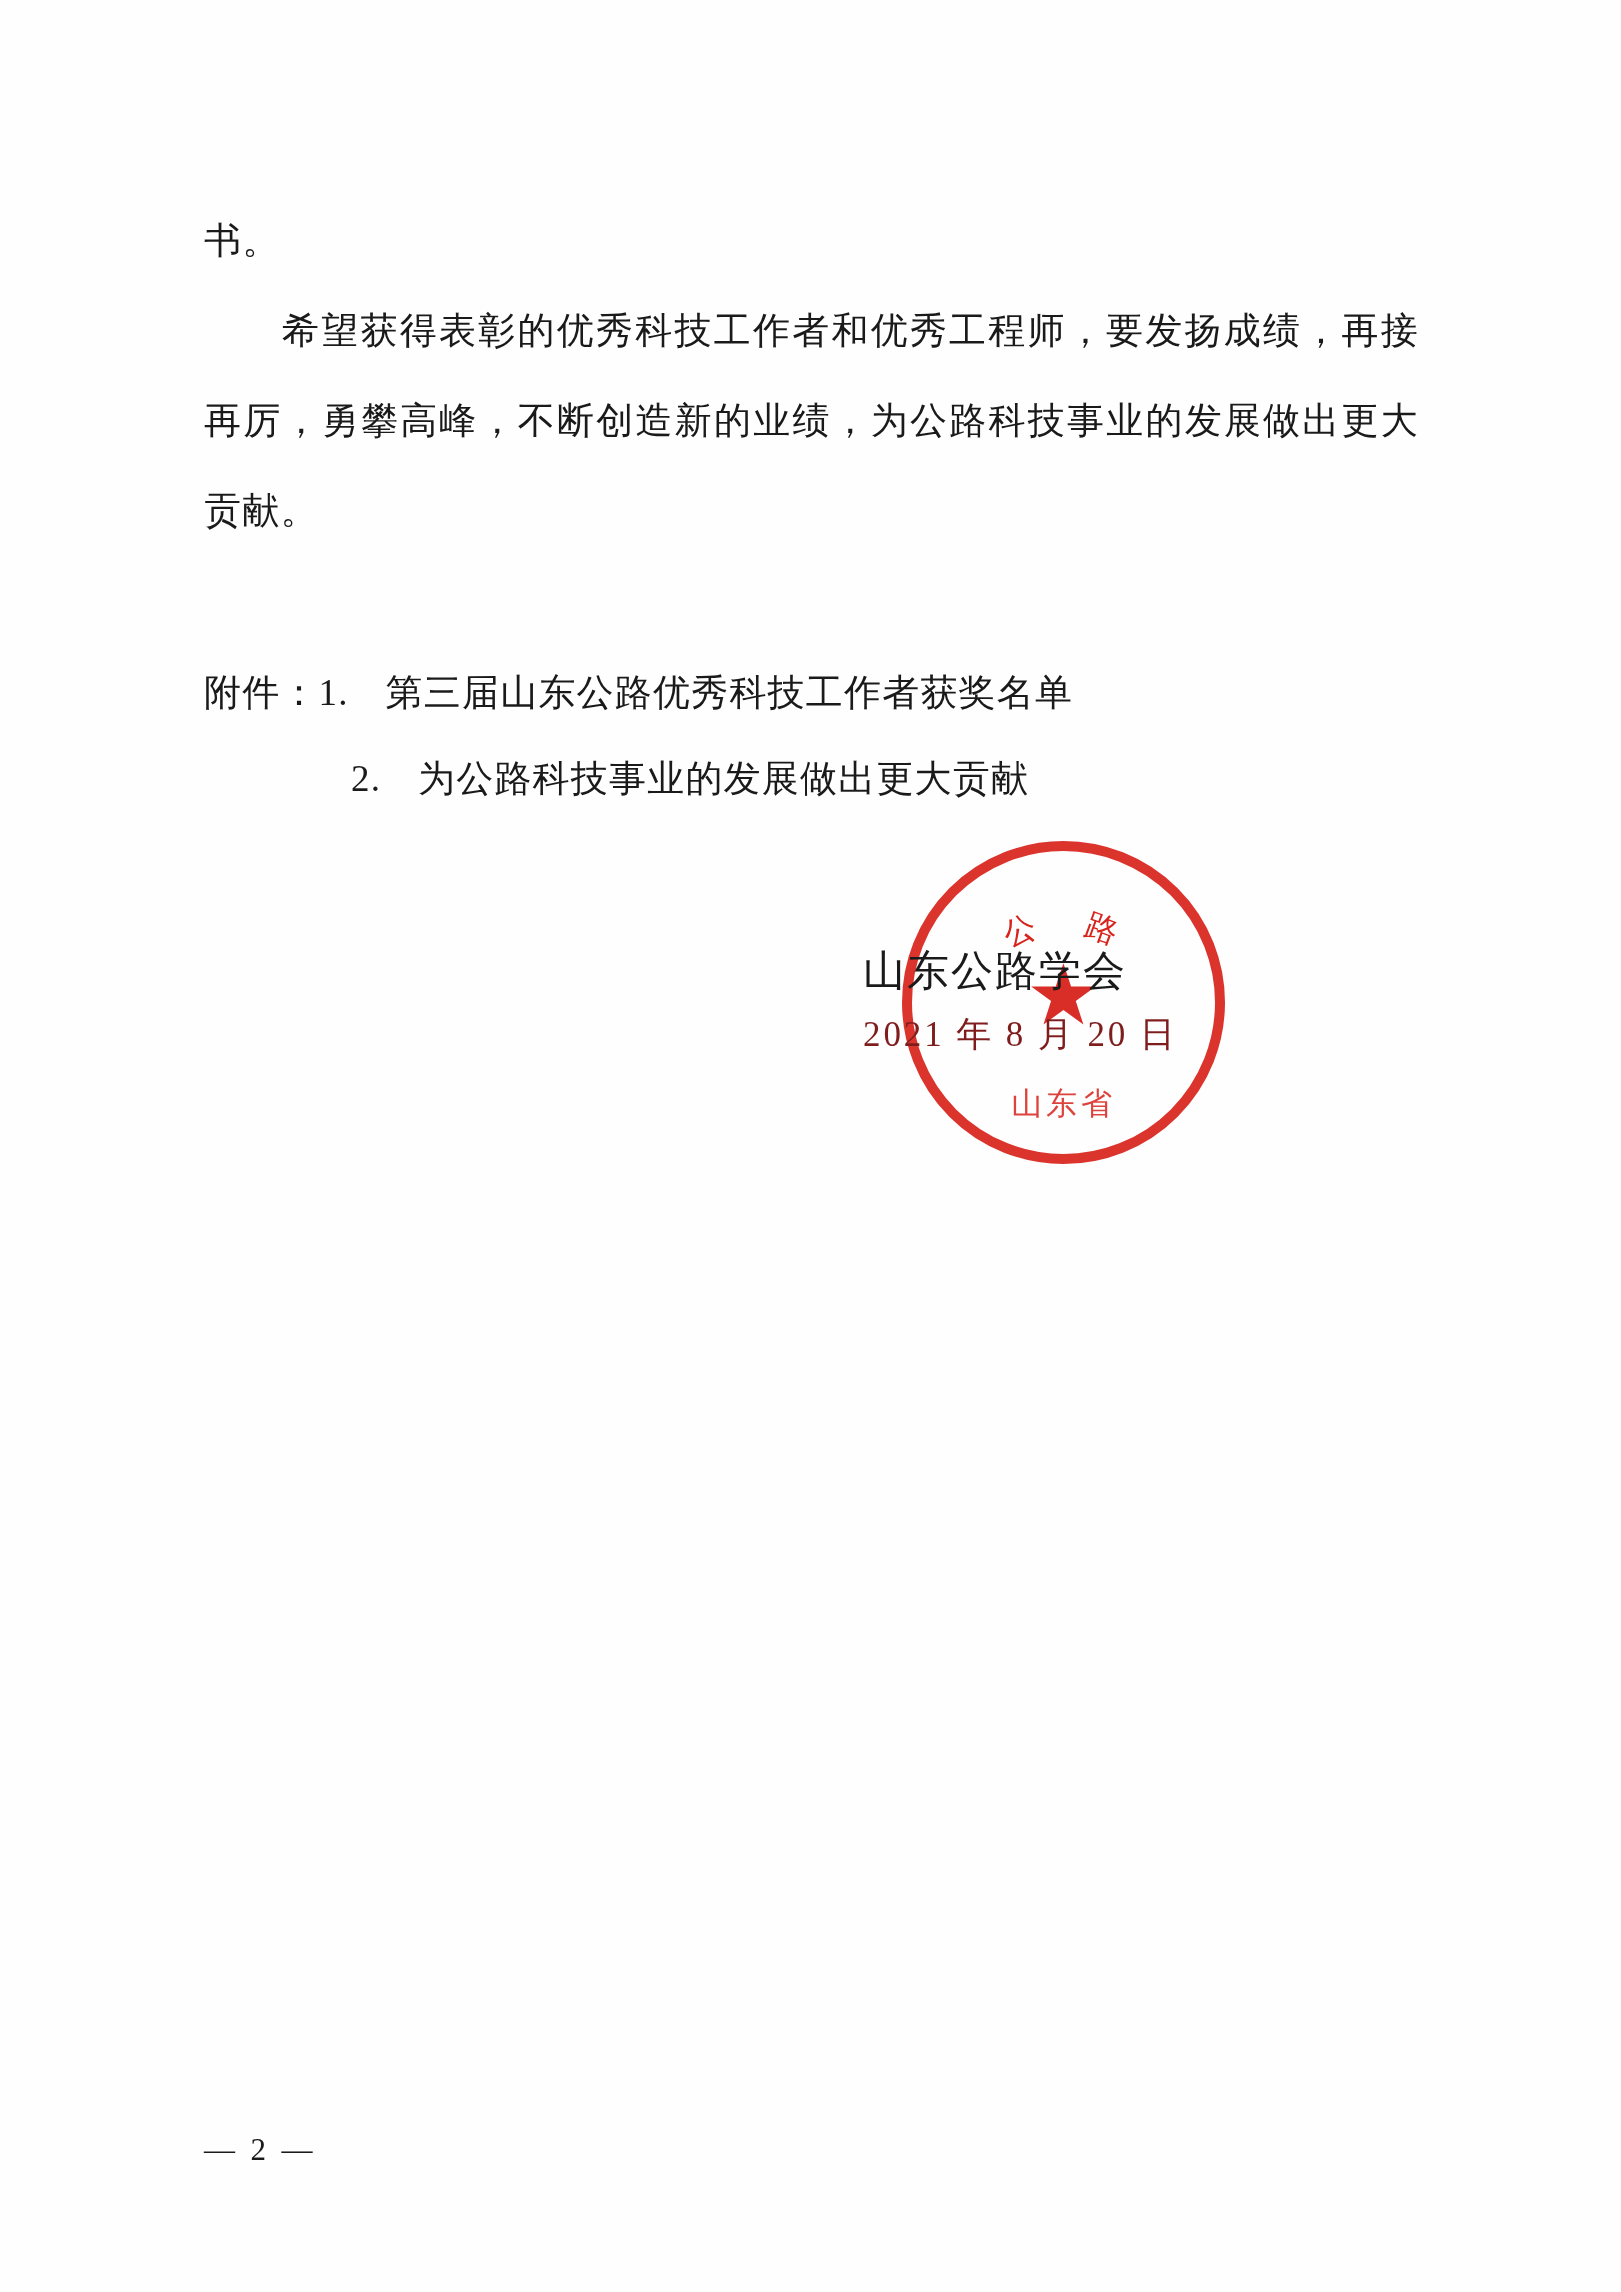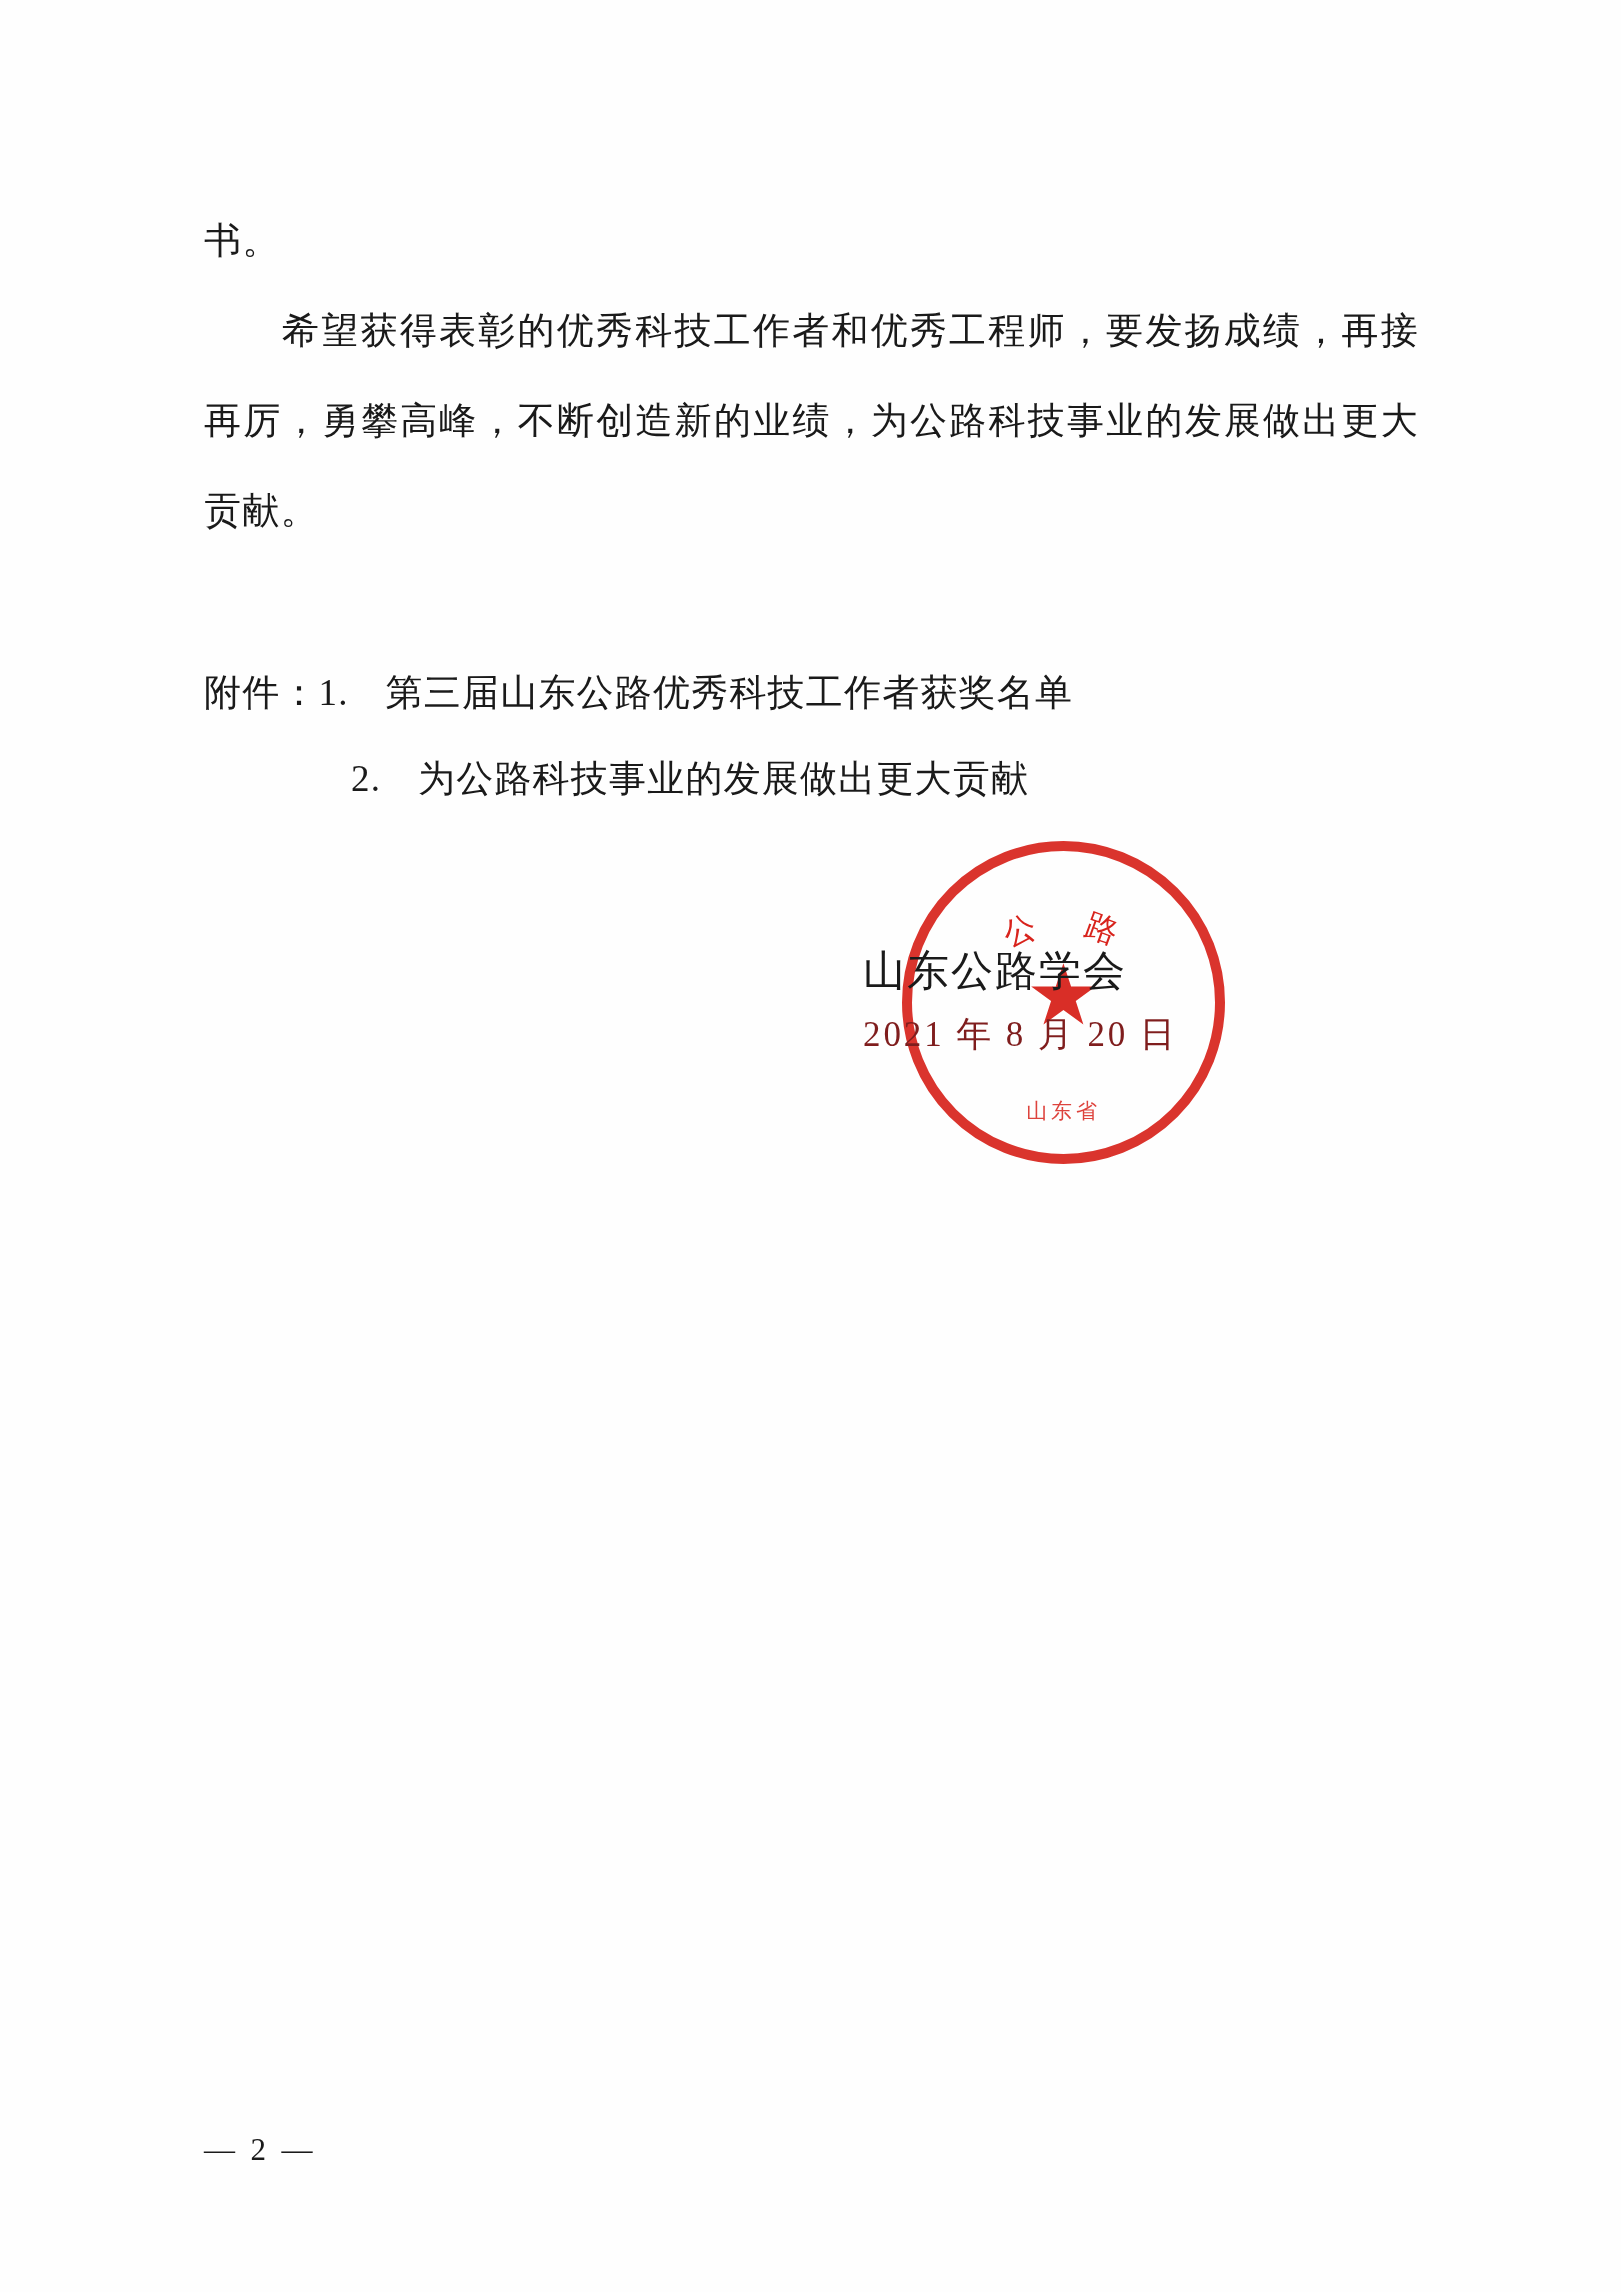--- a/index.html
+++ b/index.html
@@ -107,21 +107,21 @@
     line-height: 1;
     opacity: 0.95;
   }
   .seal-bottom {
     position: absolute;
     left: 0;
     right: 0;
     bottom: 39px;
     text-align: center;
     color: #d8231c;
-    font-size: 21px;
+    font-size: 31px;
     letter-spacing: 3.9px;
     opacity: 0.85;
   }
   .sign-name {
     position: absolute;
     left: 0;
     top: 120px;
     width: 451px;
     font-size: 42px;
     letter-spacing: 2px;

